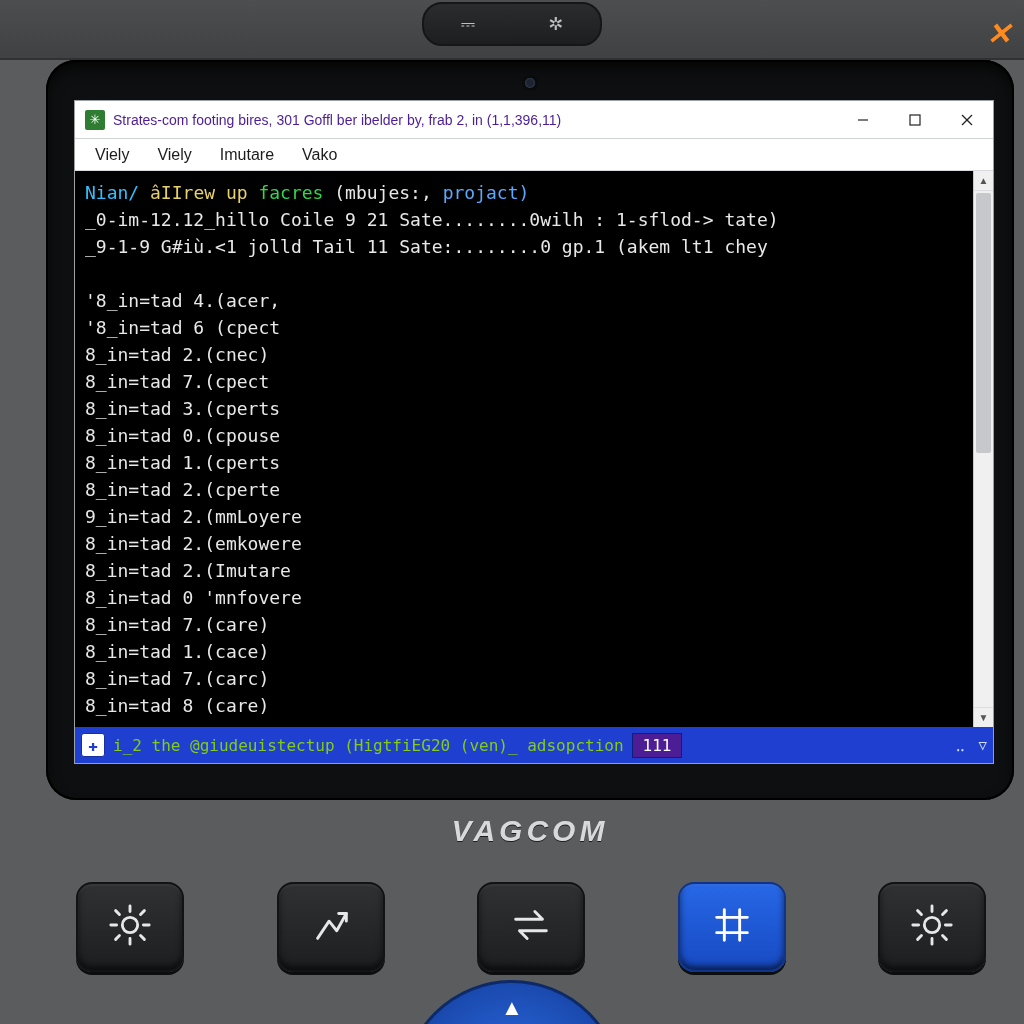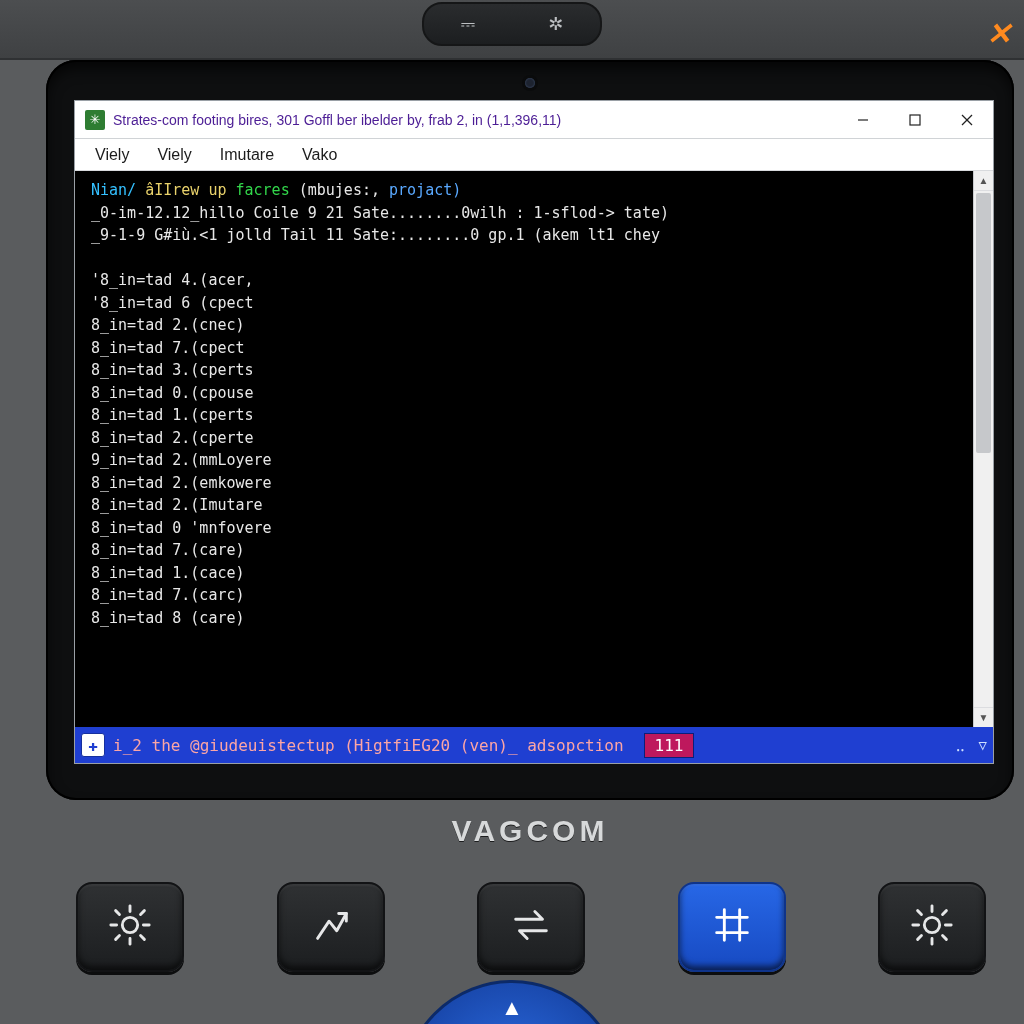--- a/index.html
+++ b/index.html
@@ -45,20 +45,21 @@
   }
   .cam {
     position:absolute; top:18px; left:50%; transform:translateX(-50%);
     width:10px; height:10px; background:#1d2330; border-radius:50%;
     box-shadow:0 0 0 3px #0a0b0c, inset 0 0 2px #4a5a7a;
   }
   .brand-bottom{
     position:absolute; left:0; right:0; bottom:-48px; text-align:center;
     font-size:30px; font-weight:800; letter-spacing:4px; color:#d7d9da;
     text-shadow:0 1px 0 #1c1d1e;
+    font-style:italic;
   }
 
   
   .screen {
     position:absolute; inset:40px 20px 36px 28px;
     background:#fff; border:1px solid #9aa0a6;
     display:flex; flex-direction:column;
     font-size:15px;
   }
   .titlebar{
@@ -84,21 +85,21 @@
     height:32px; background:#fff; border-bottom:1px solid #d8dadd;
     display:flex; align-items:center; gap:4px; padding:0 8px;
     font-size:16px; color:#1c1c1c;
   }
   .menubar .menu-item{padding:2px 12px;}
 
   .terminal-wrap{flex:1; display:flex;}
   .terminal{
     flex:1; background:#000; color:#e8e8e8;
     font-family: Consolas, "DejaVu Sans Mono", monospace;
-    font-size:15px; line-height:1.5; padding:8px 16px;
+    font-size:18px; line-height:1.5; padding:8px 10px;
     overflow:hidden; white-space:pre;
   }
   .scrollbar{
     width:20px; background:#f0f0f0; border-left:1px solid #c9cbce;
     position:relative;
   }
   .scrollbar .arrow{
     position:absolute; left:0;right:0; height:20px;
     display:flex;align-items:center;justify-content:center;
     color:#555; font-size:10px; background:#f0f0f0;
@@ -120,24 +121,24 @@
     height:36px; background:#1f3fd1;
     display:flex; align-items:center; color:#eaf0ff;
     font-family: Consolas,monospace; font-size:16px;
     padding:0 6px; gap:8px;
   }
   .statusbar .plus{
     width:24px;height:24px;background:#fff;border:1px solid #16309e;
     display:flex;align-items:center;justify-content:center;
     color:#1f3fd1;font-weight:800;font-size:16px;border-radius:3px;
   }
-  .statusbar .path{flex:0 1 auto; color:#fca5a5;}
+  .statusbar .path{flex:0 1 auto; color:#84cc16;}
   .statusbar .num{
-    background:#be185d; padding:2px 10px; border:1px solid #0a1f7a;
-    color:#fff; margin-left:12px;
+    background:#4c1d95; padding:2px 10px; border:1px solid #0a1f7a;
+    color:#fff; margin-left:0;
   }
   .statusbar .tail{margin-left:auto;display:flex;gap:14px;align-items:center;color:#cfe0ff;}
   .statusbar .tail .filt{font-size:14px;}
 
   
   .hw-row{
     position:absolute; left:56px; right:18px; top:872px; height:110px;
     display:flex; align-items:center; justify-content:space-between;
     padding:0 20px;
   }

